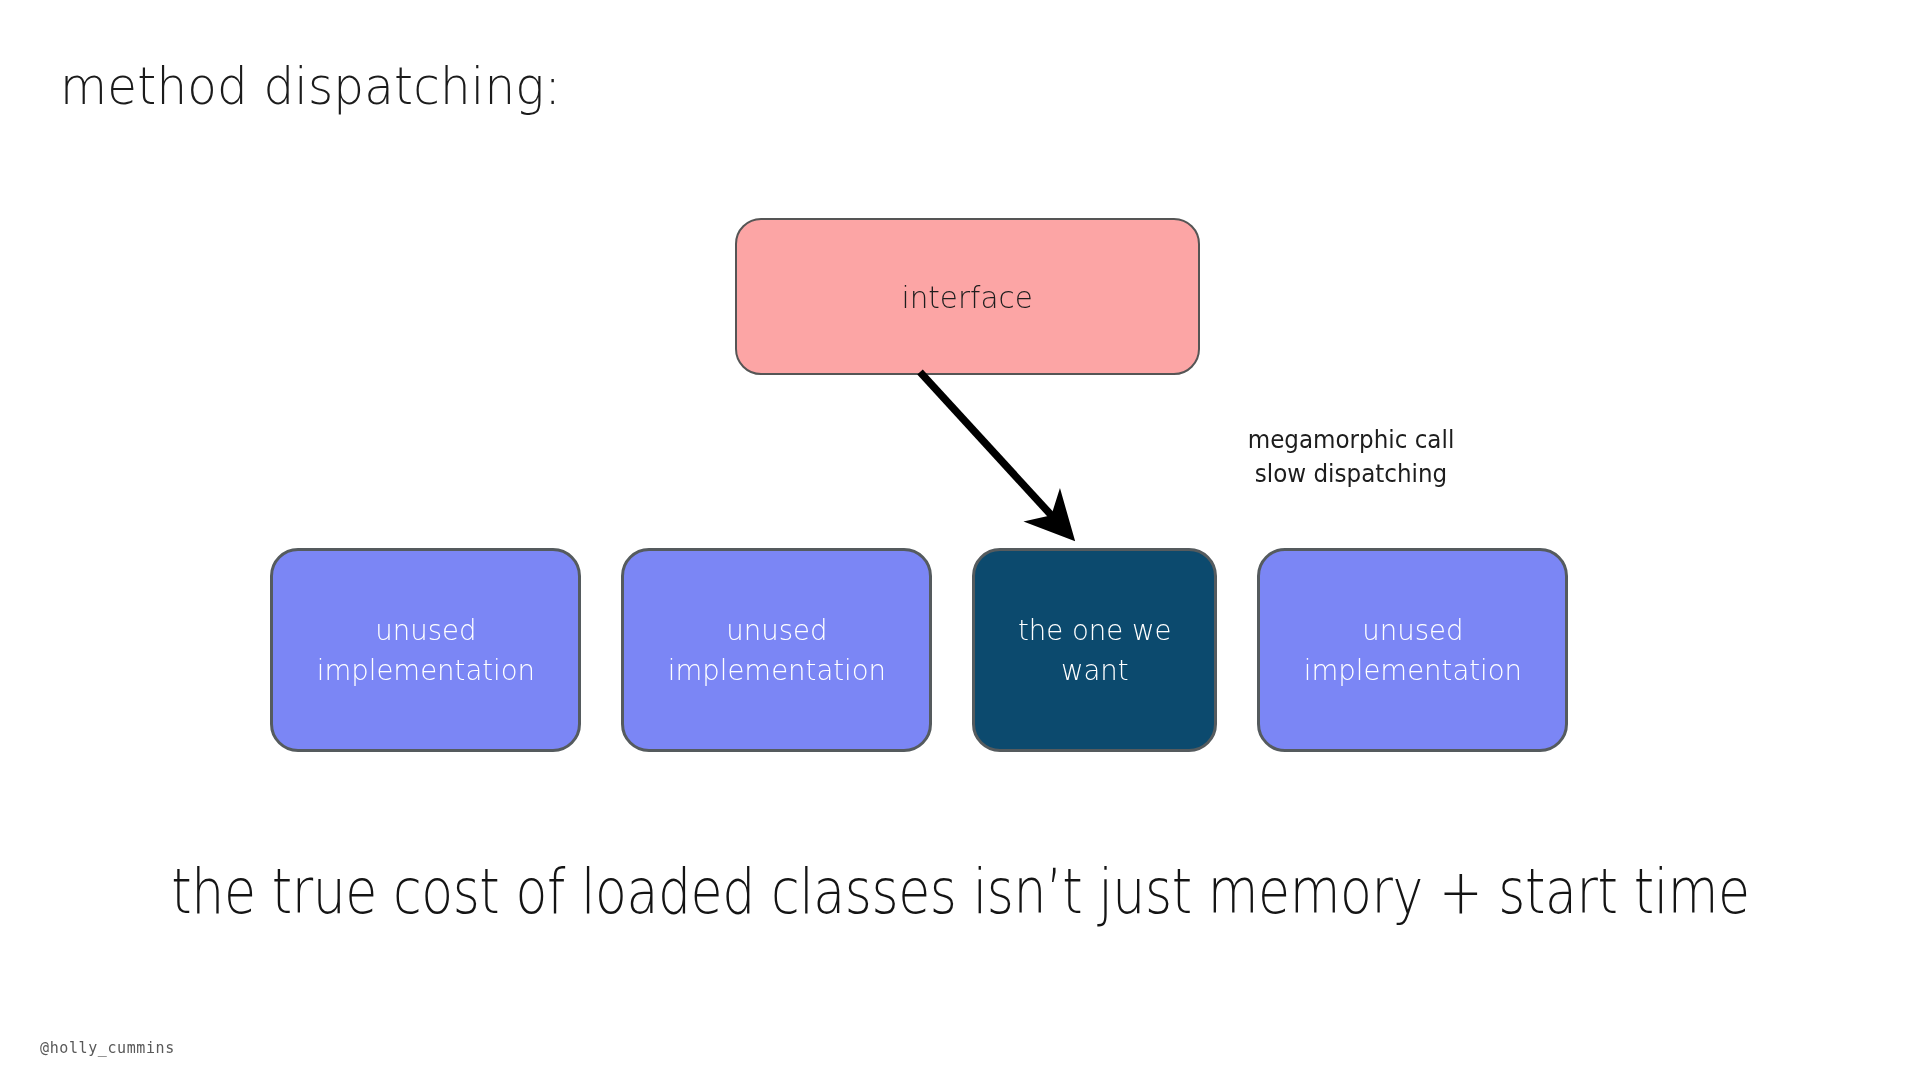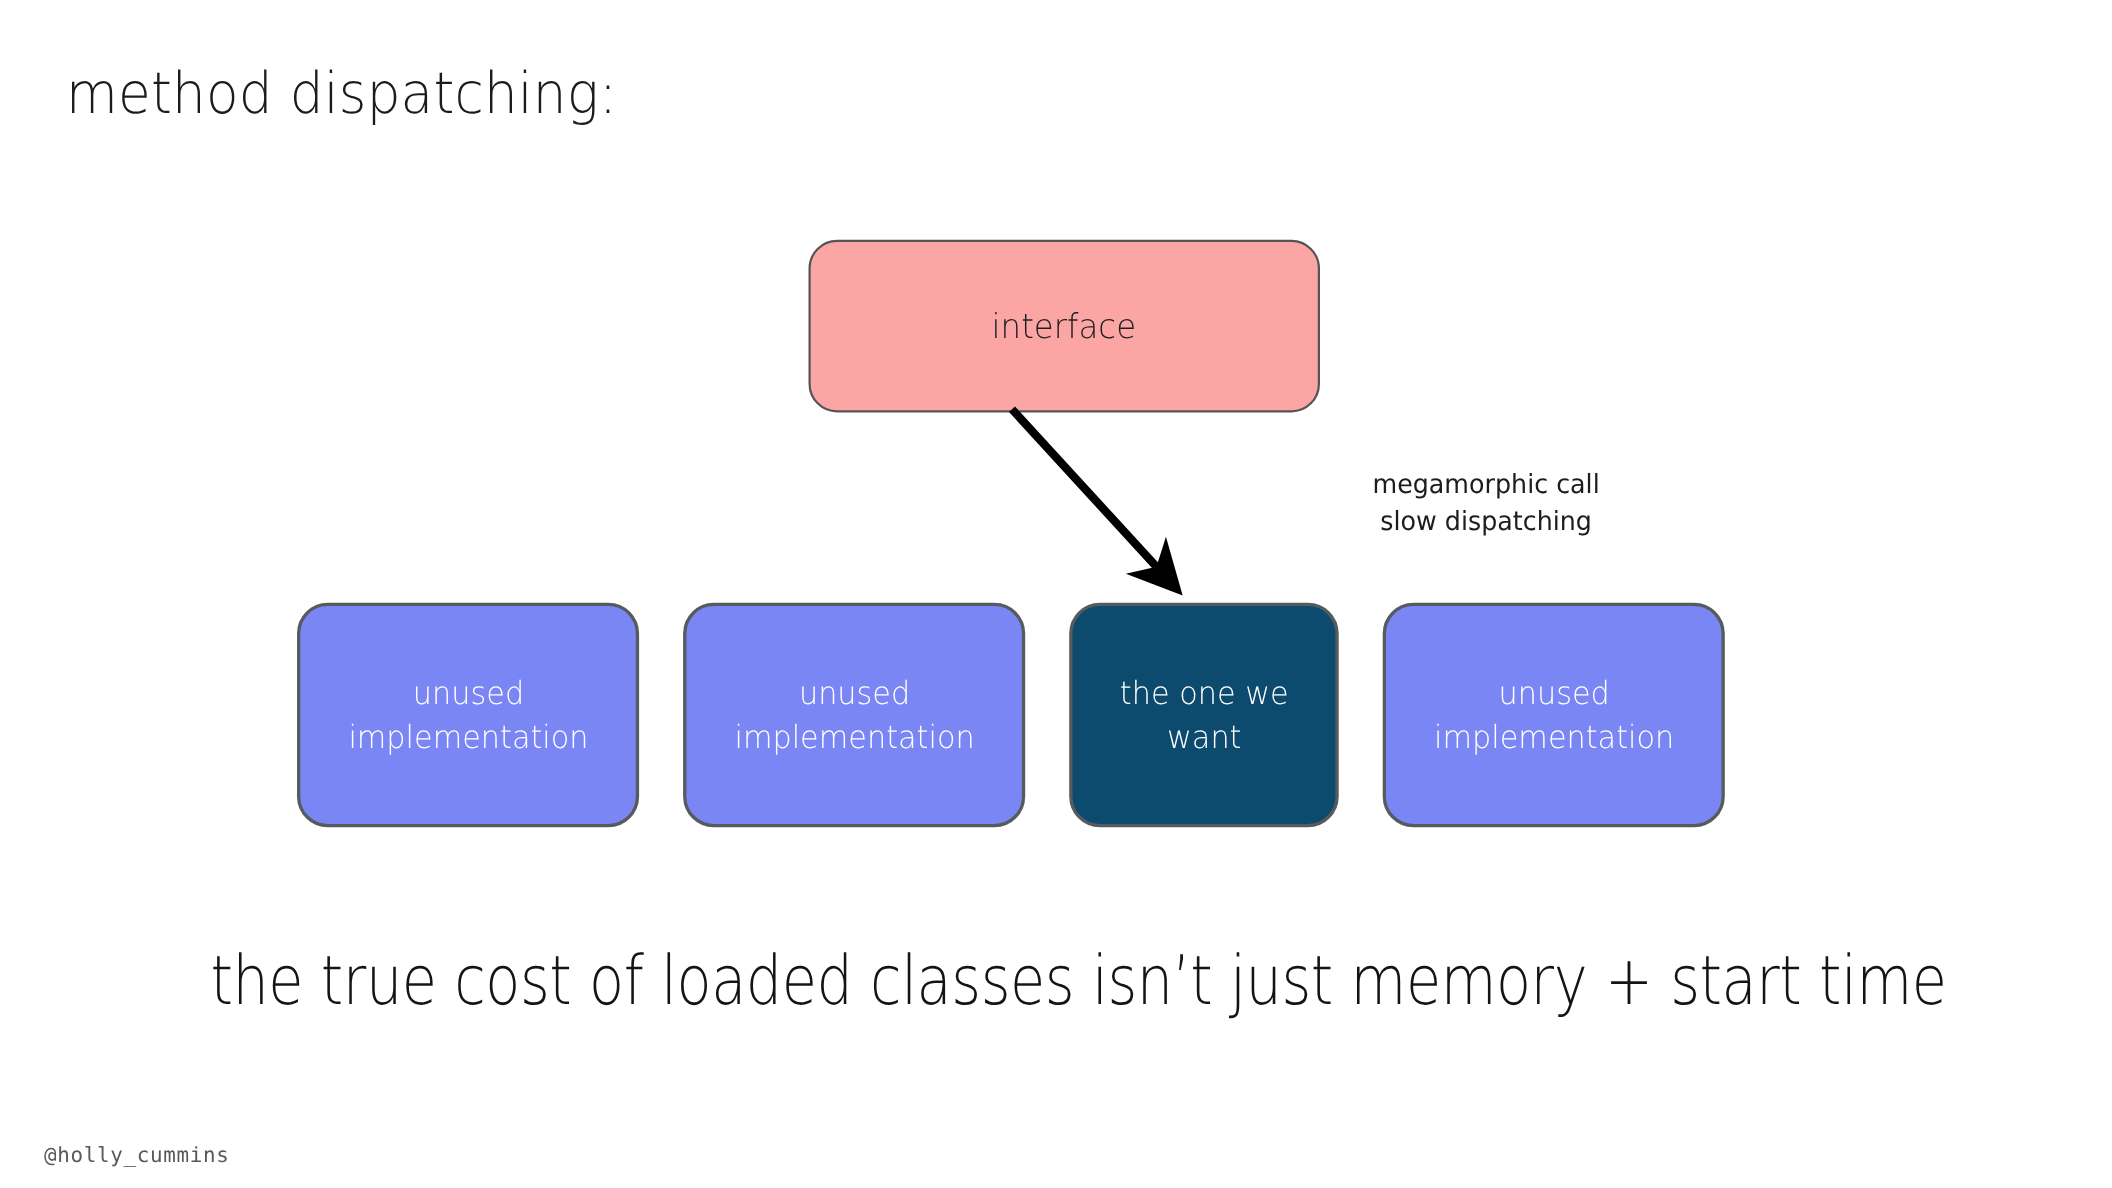--- a/index.html
+++ b/index.html
@@ -122,41 +122,41 @@
     transform: scaleX(0.95);
     white-space: pre-line;
   }
 
   
   #slide-caption {
     position: absolute;
     left: 0;
     top: 855px;
     width: 1920px;
-    text-align: right;
+    text-align: center;
     font-family: "DejaVu Sans", sans-serif;
     font-weight: 300;
     font-size: 62px;
     color: #141414;
     white-space: nowrap;
     letter-spacing: -0.5px;
   }
   #slide-caption .inner {
     display: inline-block;
     transform: scaleX(0.84);
     transform-origin: center center;
   }
 
   
   #handle {
     position: absolute;
     left: 40px;
     top: 1039px;
     font-family: "DejaVu Sans Mono", monospace;
-    font-size: 19px;
+    font-size: 15px;
     color: #595959;
     letter-spacing: 0.6px;
   }
 </style>
 </head>
 <body>
 
 <div id="slide">
 
   <div id="slide-title">method dispatching:</div>

